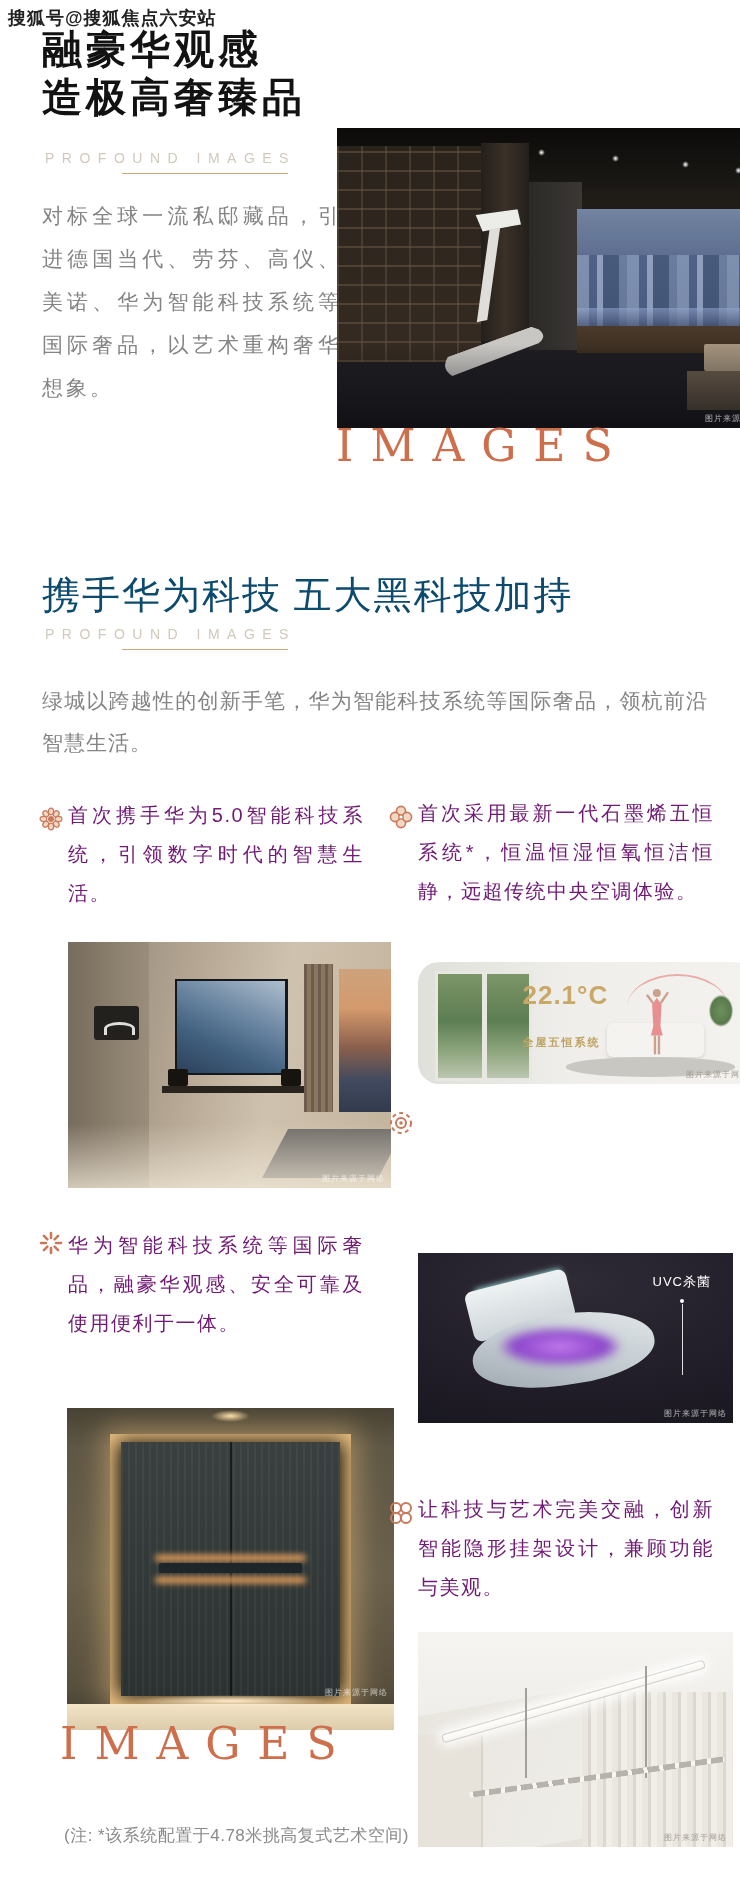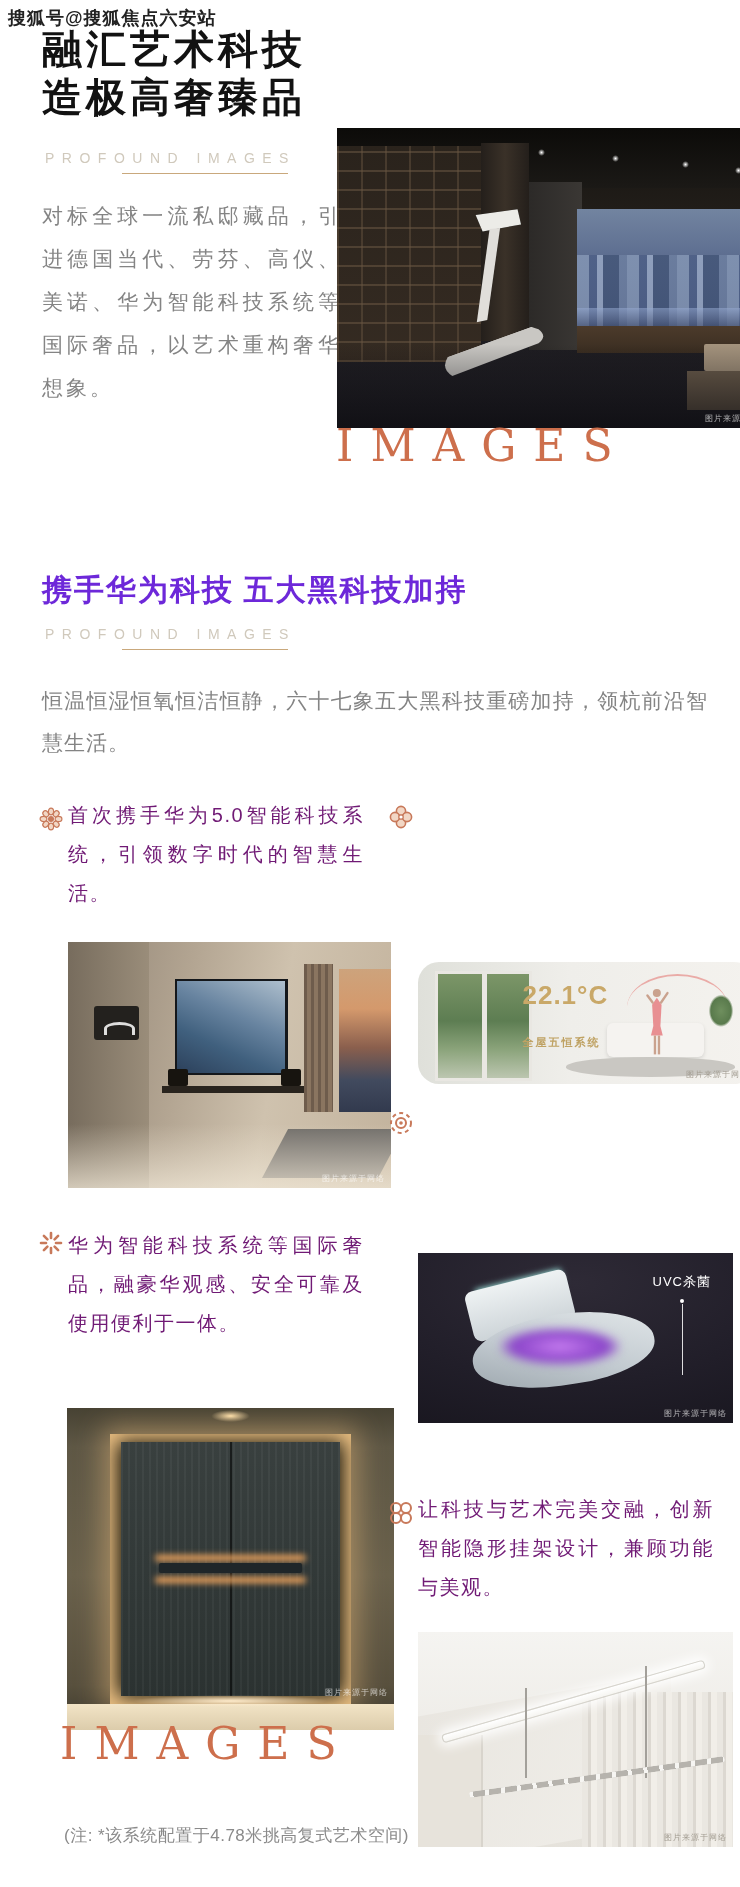--- a/index.html
+++ b/index.html
@@ -6,22 +6,22 @@
   .page{position:relative;width:740px;height:1887px;background:#ffffff;overflow:hidden;
         font-family:"Liberation Sans","DejaVu Sans",sans-serif;}
   .abs{position:absolute;}
 
   
   .watermark{left:8px;top:6px;font-size:18px;font-weight:700;color:#222;letter-spacing:1px;}
   .big-title{left:42px;font-family:"Liberation Serif","DejaVu Serif",serif;font-weight:700;
              font-size:40px;color:#121212;letter-spacing:4px;line-height:48px;white-space:nowrap;}
   .eyebrow{font-size:14px;letter-spacing:7.5px;color:#d0c9bc;white-space:nowrap;}
   .eyebrow-line{height:1px;background:#c9a87c;}
-  .sec2-title{left:42px;top:570px;font-family:"Liberation Serif","DejaVu Serif",serif;font-weight:700;
-              font-size:30px;color:#6d28d9;letter-spacing:2px;white-space:nowrap;}
+  .sec2-title{left:42px;top:570px;font-family:"Liberation Serif","DejaVu Serif",serif;font-weight:400;
+              font-size:38px;color:#0c4a6e;letter-spacing:2px;white-space:nowrap;}
   .para{color:#848484;font-size:21px;letter-spacing:3px;text-align:justify;}
   .images-word{font-family:"DejaVu Serif","Liberation Serif",serif;font-size:44px;letter-spacing:17px;
                color:#cd6f4c;white-space:nowrap;}
   .footnote{left:64px;top:1824px;font-size:17px;color:#8a8a8a;letter-spacing:.5px;}
 
   
   .feat-text{width:296px;font-size:20px;line-height:39px;letter-spacing:1.5px;color:#701a75;text-align:justify;}
   .feat-icon{width:26px;height:26px;}
 
   
@@ -123,21 +123,21 @@
   .rack-bar{left:16%;top:66%;width:82%;height:6px;background:#b6b3ad;border-radius:3px;transform:rotate(-8deg);
       background-image:repeating-linear-gradient(90deg,#f6f5f2 0 4px,rgba(0,0,0,0) 4px 16px);}
 </style>
 </head>
 <body>
 
 <div class="page">
 
   <div class="abs watermark">搜狐号@搜狐焦点六安站</div>
 
-  <div class="abs big-title" style="top:26px;">融汇艺术科技</div>
+  <div class="abs big-title" style="top:26px;">融豪华观感</div>
   <div class="abs big-title" style="top:74px;">造极高奢臻品</div>
 
   <div class="abs eyebrow" style="left:45px;top:150px;">PROFOUND IMAGES</div>
   <div class="abs eyebrow-line" style="left:122px;top:173px;width:166px;"></div>
 
   <div class="abs para" style="left:42px;top:194px;width:300px;line-height:43px;">对标全球一流私邸藏品，引进德国当代、劳芬、高仪、美诺、华为智能科技系统等国际奢品，以艺术重构奢华想象。</div>
 
   <div class="pimg gym" style="left:337px;top:128px;width:403px;height:300px;">
     <div class="gym-ceil"></div>
     <div class="gym-shelf"></div>
@@ -165,21 +165,21 @@
     <div class="gym-floor"></div>
     <div class="cap">图片来源于网络</div>
   </div>
 
   <div class="abs images-word" style="left:336px;top:420px;">IMAGES</div>
 
   <div class="abs sec2-title">携手华为科技  五大黑科技加持</div>
   <div class="abs eyebrow" style="left:45px;top:626px;">PROFOUND IMAGES</div>
   <div class="abs eyebrow-line" style="left:122px;top:649px;width:166px;"></div>
 
-  <div class="abs para" style="left:42px;top:680px;width:666px;line-height:42px;letter-spacing:1px;">恒温恒湿恒氧恒洁恒静，六十七象五大黑科技重磅加持，领杭前沿智慧生活。</div>
+  <div class="abs para" style="left:42px;top:680px;width:666px;line-height:42px;letter-spacing:1px;">绿城以跨越性的创新手笔，华为智能科技系统等国际奢品，领杭前沿智慧生活。</div>
 
   <svg class="abs feat-icon" style="left:38px;top:806px;" viewBox="0 0 26 26">
     <g stroke="#c8795a" stroke-width="1.2" fill="#f2d7c5">
       <ellipse cx="13" cy="5.5" rx="2.6" ry="3.4"></ellipse>
       <ellipse cx="13" cy="20.5" rx="2.6" ry="3.4"></ellipse>
       <ellipse cx="5.5" cy="13" rx="3.4" ry="2.6"></ellipse>
       <ellipse cx="20.5" cy="13" rx="3.4" ry="2.6"></ellipse>
       <ellipse cx="7.8" cy="7.8" rx="2.6" ry="3.2" transform="rotate(-45 7.8 7.8)"></ellipse>
       <ellipse cx="18.2" cy="18.2" rx="2.6" ry="3.2" transform="rotate(-45 18.2 18.2)"></ellipse>
       <ellipse cx="18.2" cy="7.8" rx="2.6" ry="3.2" transform="rotate(45 18.2 7.8)"></ellipse>
@@ -209,20 +209,21 @@
 
   <svg class="abs feat-icon" style="left:388px;top:804px;" viewBox="0 0 26 26">
     <g stroke="#c8795a" stroke-width="1.6" fill="#f2d7c5">
       <circle cx="13" cy="7" r="4.6"></circle>
       <circle cx="13" cy="19" r="4.6"></circle>
       <circle cx="7" cy="13" r="4.6"></circle>
       <circle cx="19" cy="13" r="4.6"></circle>
     </g>
     <circle cx="13" cy="13" r="2.2" fill="#ffffff" stroke="#c8795a" stroke-width="1.2"></circle>
   </svg>
+  <div class="abs feat-text" style="left:418px;top:794px;">首次采用最新一代石墨烯五恒系统*，恒温恒湿恒氧恒洁恒静，远超传统中央空调体验。</div>
 
   <div class="pimg ct" style="left:418px;top:962px;width:303px;height:122px;border-radius:21px;">
     <div class="ct-win">
         <div class="ct-mull"></div>
       </div>
     <div class="ct-curve"></div>
     <div class="ct-temp">22.1°C</div>
     <div class="ct-sys">全屋五恒系统</div>
     <div class="ct-sofa"></div>
     <div class="ct-plant"></div>

